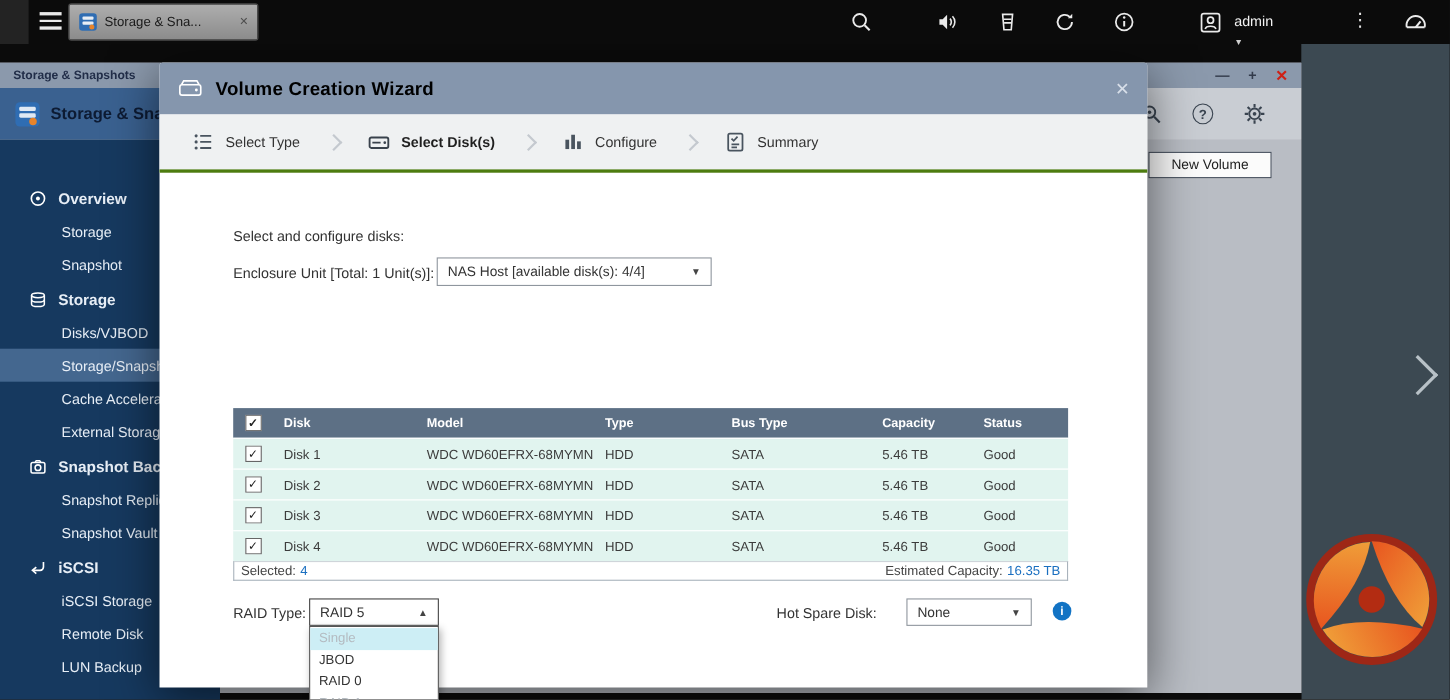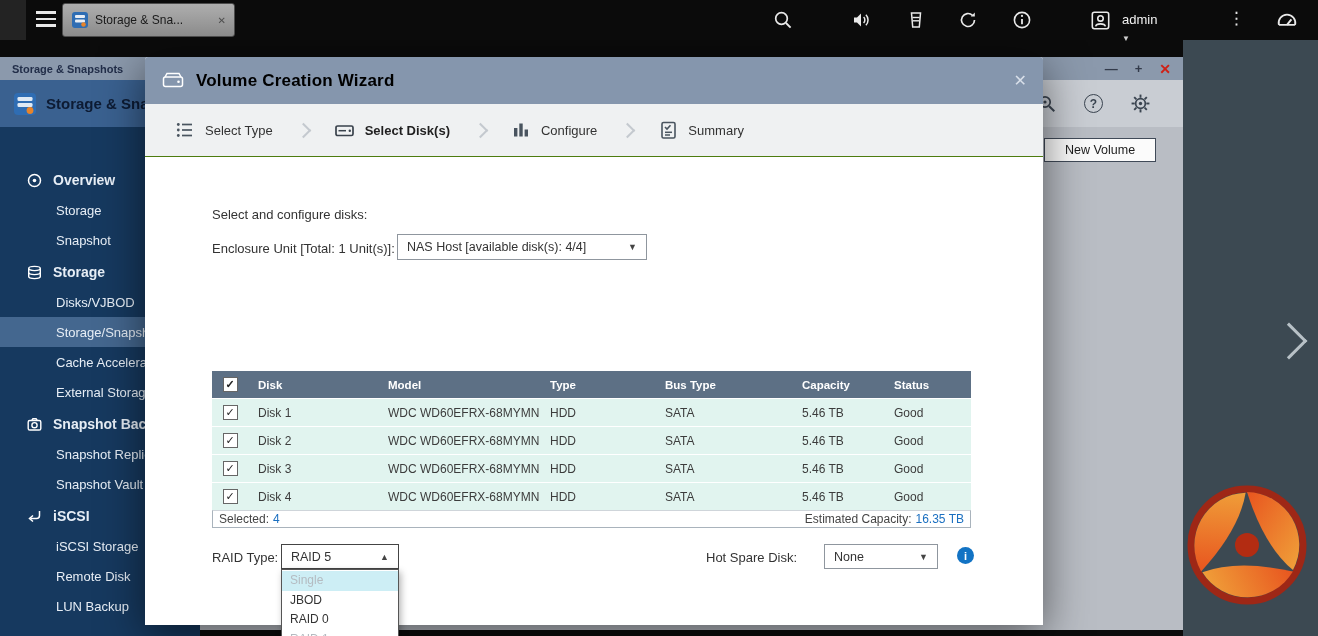--- a/index.html
+++ b/index.html
@@ -51,21 +51,21 @@
   .sitem.sec { padding-left:26px; font-size:14px; font-weight:bold; gap:10px; margin-top:2px; }
   .sitem.selc { background:#44678f; }
   .sicon { width:17px; height:17px; flex:0 0 17px; }
 
   
   .dlg { position:absolute; left:145px; top:57px; width:898px; height:568px; background:#fff; z-index:5;
     box-shadow:0 10px 45px rgba(0,0,0,.55); border-radius:3px 3px 0 0; }
   .dhead { height:47px; background:#8596ad; border-radius:3px 3px 0 0; display:flex; align-items:center; padding:0 16px; }
   .dtitle { margin-left:11px; font-size:17px; font-weight:bold; color:#000000; letter-spacing:.2px; }
   .dclose { margin-left:auto; font-size:16px; color:#d8dfe9; cursor:pointer; }
-  .steps { height:53px; background:#eff1f2; border-bottom:1px solid #4d7c0f; display:flex; align-items:center; padding-left:30px; }
+  .steps { height:53px; background:#eff1f2; border-bottom:3px solid #4d7c0f; display:flex; align-items:center; padding-left:30px; }
   .step { display:flex; align-items:center; gap:10px; font-size:13px; color:#333; }
   .step.active .slab { font-weight:bold; color:#1f1f1f; }
   .ssep { width:11px; height:11px; border-top:2px solid #c4c9cf; border-right:2px solid #c4c9cf; transform:rotate(45deg); margin:0 25px; }
   .dbody { position:relative; height:468px; font-size:13px; color:#333;margin-top:24px; }
 
   .instr { position:absolute; left:67px; top:26px; }
   .enclab { position:absolute; left:67px; top:60px; }
   .sel { position:absolute; height:26px; background:#fff; border:1px solid #8f969e; display:flex;
     align-items:center; justify-content:space-between; padding:0 9px; font-size:12.5px; color:#333; cursor:pointer; }
   .sel .car { font-size:9px; color:#444; margin-left:8px; }

